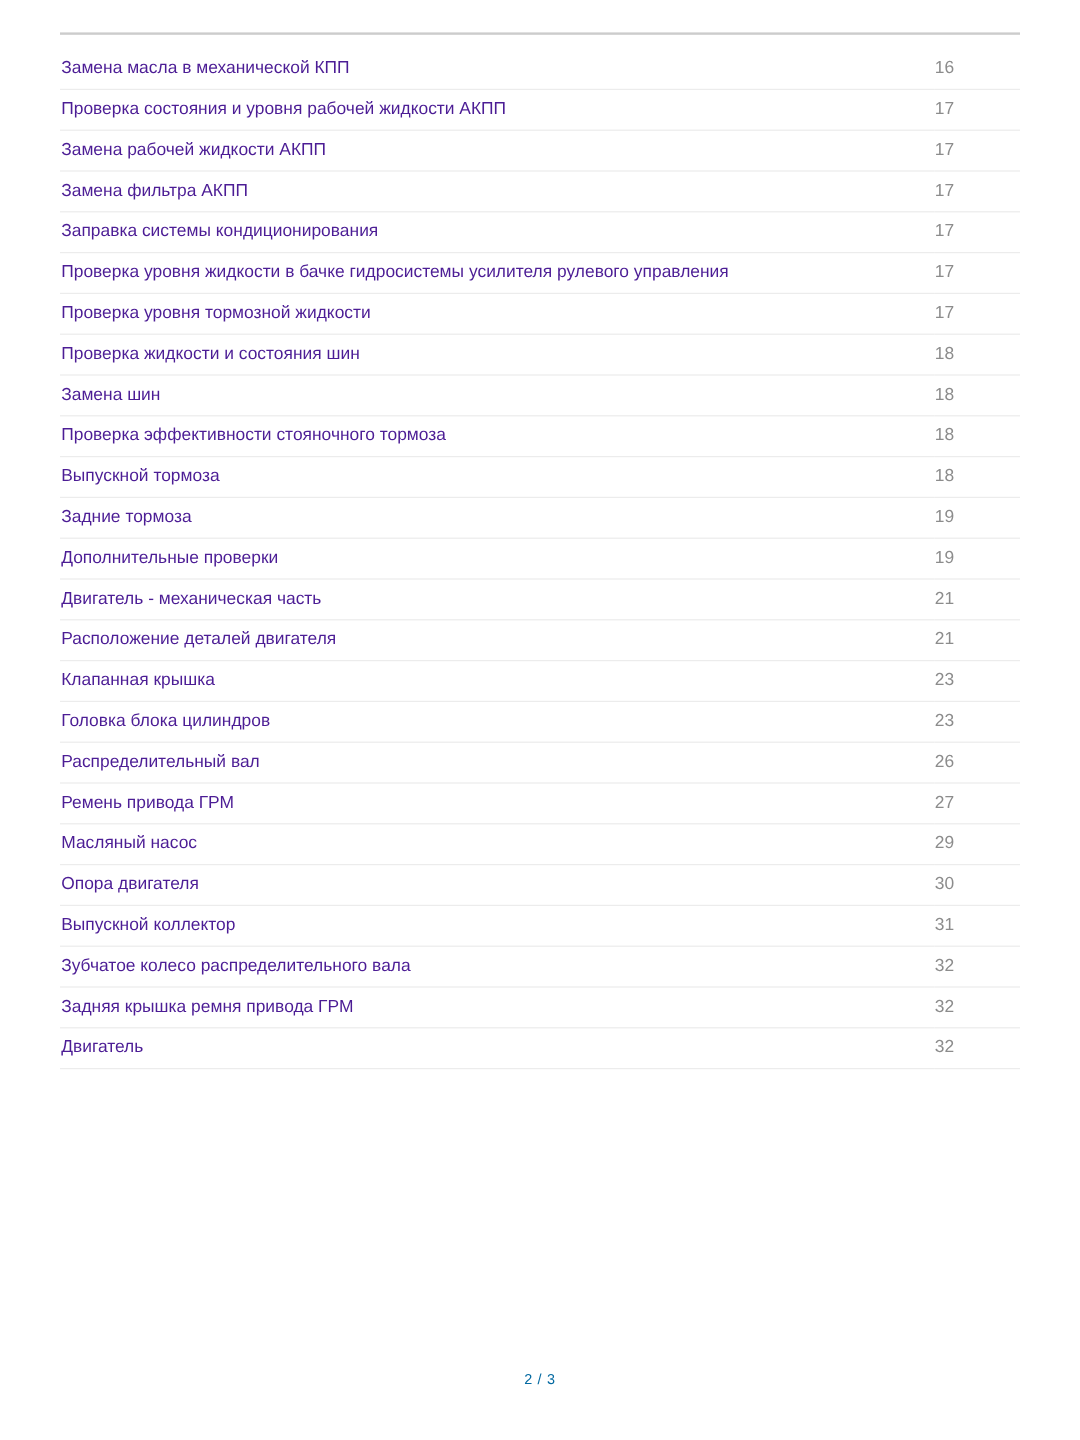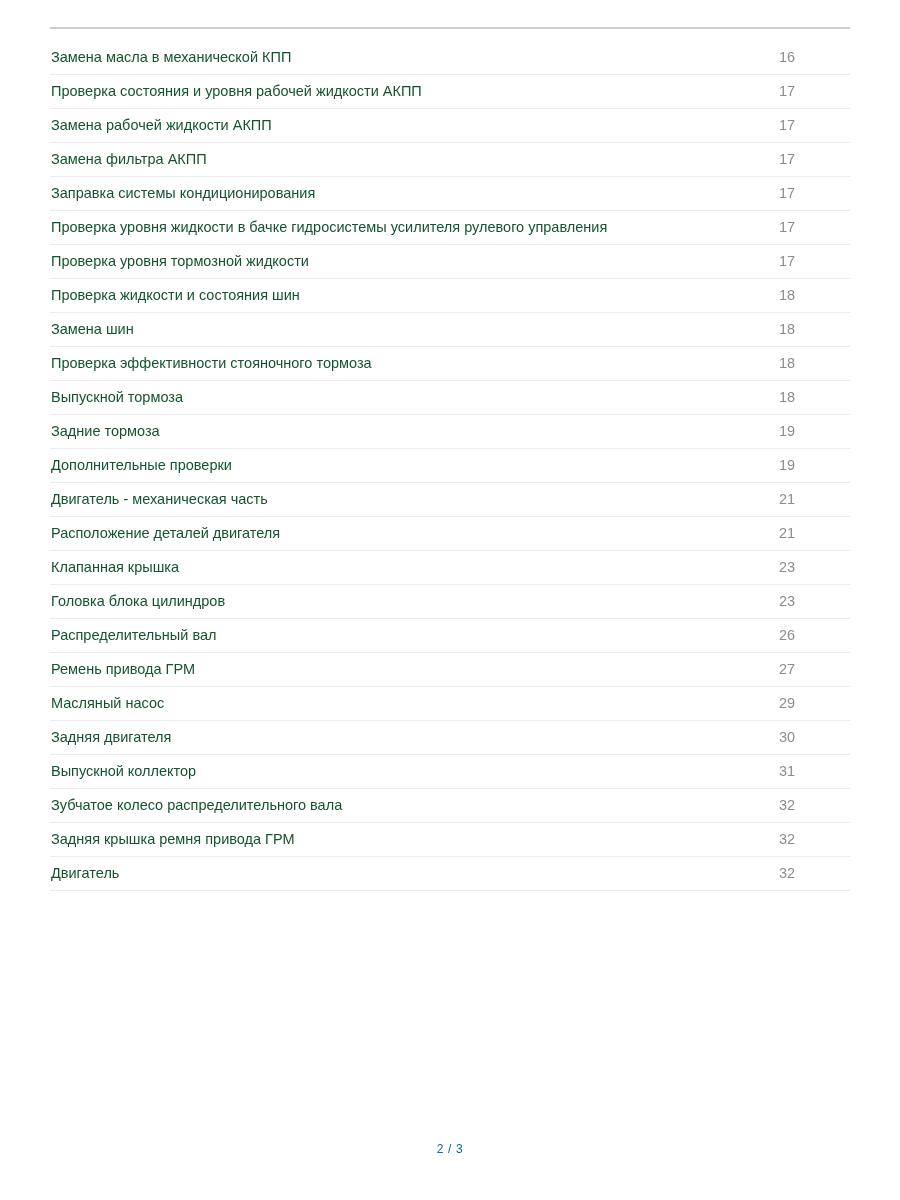--- a/index.html
+++ b/index.html
@@ -52,21 +52,21 @@
     height: 34px;
   }
   .toc td {
     border-bottom: 1px solid #ececec;
     padding: 0;
     vertical-align: middle;
     font-size: 14.5px;
     line-height: 18px;
   }
   .toc td.entry-title {
-    color: #14532d;
+    color: #4c1d95;
     text-align: left;
     padding-left: 1px;
     white-space: nowrap;
     overflow: hidden;
     text-overflow: ellipsis;
   }
   .toc td.entry-page {
     color: #8c8c8c;
     text-align: left;
     width: 70px;
@@ -169,21 +169,21 @@
         </tr>
         <tr>
           <td class="entry-title">Ремень привода ГРМ</td>
           <td class="entry-page">27</td>
         </tr>
         <tr>
           <td class="entry-title">Масляный насос</td>
           <td class="entry-page">29</td>
         </tr>
         <tr>
-          <td class="entry-title">Задняя двигателя</td>
+          <td class="entry-title">Опора двигателя</td>
           <td class="entry-page">30</td>
         </tr>
         <tr>
           <td class="entry-title">Выпускной коллектор</td>
           <td class="entry-page">31</td>
         </tr>
         <tr>
           <td class="entry-title">Зубчатое колесо распределительного вала</td>
           <td class="entry-page">32</td>
         </tr>

